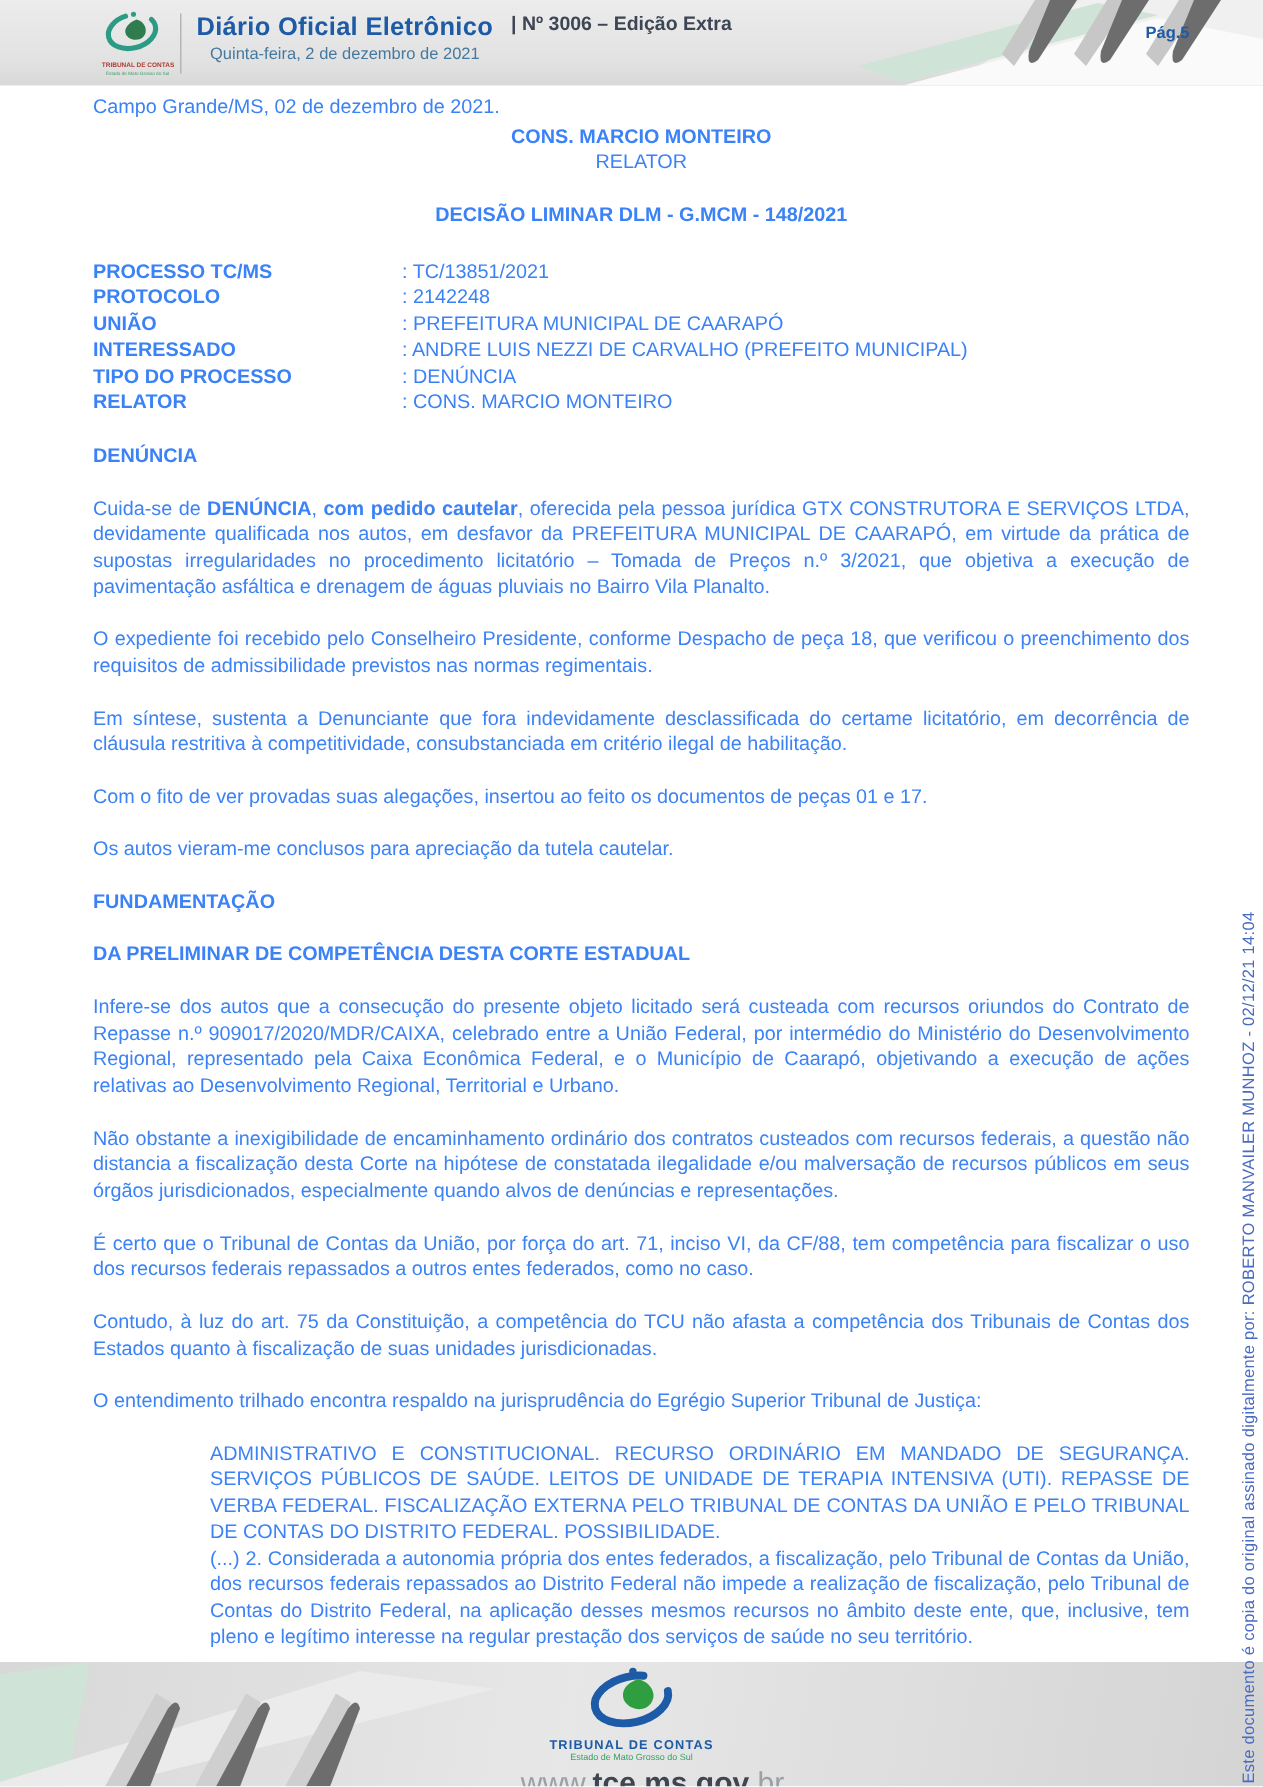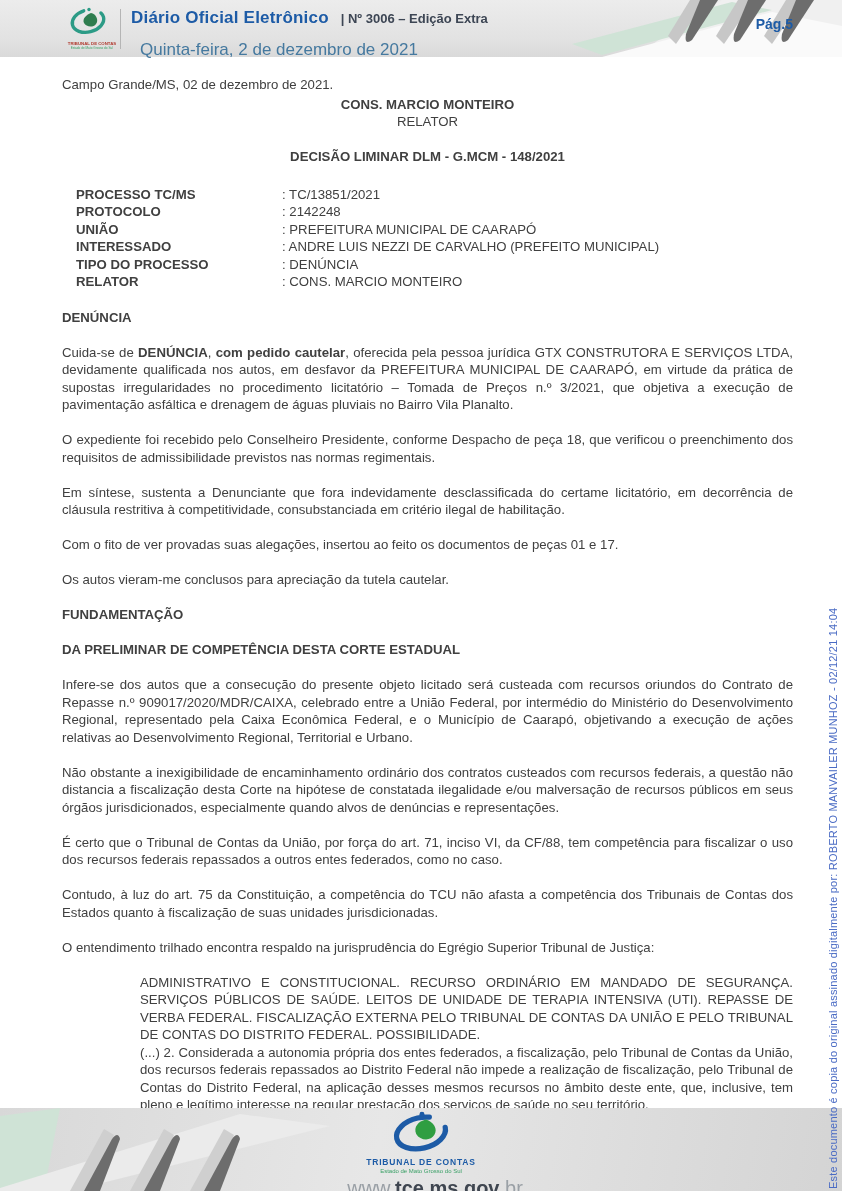--- a/index.html
+++ b/index.html
@@ -12,40 +12,40 @@
   .header {
     position:absolute; top:0; left:0; right:0; height:57px;
     background:linear-gradient(180deg,#ececec 0%, #e2e2e2 70%, #d9d9d9 100%);
   }
   .header-deco { position:absolute; right:0; top:0; width:270px; height:57px; }
   .logo-block { position:absolute; left:60px; top:7px; width:56px; text-align:center; }
   .logo-caption { font-size:6px; transform:scale(.72); transform-origin:50% 0; color:#b03a2e; font-weight:bold; white-space:nowrap; line-height:6px; }
   .logo-sub { font-size:5px; transform:scale(.62); transform-origin:50% 0; color:#3aa066; white-space:nowrap; line-height:5px; }
   .header-divider { position:absolute; left:120px; top:9px; width:1px; height:40px; background:#b5b5b5; }
   .header-titles { position:absolute; left:131px; top:8px; white-space:nowrap; }
-  .title-row { display:flex; align-items:center; gap:12px; }
+  .title-row { display:flex; align-items:flex-start; gap:12px; }
   .header-title { font-size:17px; font-weight:bold; color:#1d5ba6; letter-spacing:.2px; }
   .header-edition { font-size:13px; font-weight:bold; color:#3d4654; }
-  .header-date { font-size:17px; color:#45799f; margin-top:12px; padding-left:9px; }
-  .page-label { position:absolute; right:49px; top:16px; font-size:14px; font-weight:bold; color:#1d5ba6; }
+  .header-date { font-size:11px; color:#45799f; margin-top:2px; padding-left:9px; }
+  .page-label { position:absolute; right:49px; top:16px; font-size:11px; font-weight:bold; color:#1d5ba6; }
 
   
   .content {
-    position:absolute; left:62px; top:76px; width:731px;
-    font-size:13.2px; line-height:17.5px; color:#404040;
+    position:absolute; left:62px; top:62px; width:731px;
+    font-size:13.2px; line-height:17.5px; color:#3b82f6;
   }
   .content p { margin:17.5px 0 0 0; text-align:justify; }
   .content p.nojust { text-align:left; }
   .center { text-align:center !important; }
   .b { font-weight:bold; }
   .place-date { margin-top:0 !important; }
   .sig-block { margin-top:2px; }
   .sig-block div { line-height:17.5px; }
   .meta { margin-top:20px; }
-  .meta-row { display:flex; line-height:17.6px;margin-left:14px; }
+  .meta-row { display:flex; line-height:17.6px; }
   .meta-label { width:206px; flex:none; font-weight:bold; }
   .meta-value { flex:1; }
   .heading { font-weight:bold; margin-top:17.5px; text-align:left !important; }
   .quote { margin-left:78px; margin-top:17.5px; text-align:justify; }
   .quote div { text-align:justify; }
 
   
   .footer {
     position:absolute; left:0; right:0; bottom:0; height:83px;
     background:linear-gradient(100deg,#d8d8d8 0%, #e7e7e7 45%, #d4d4d4 100%);

